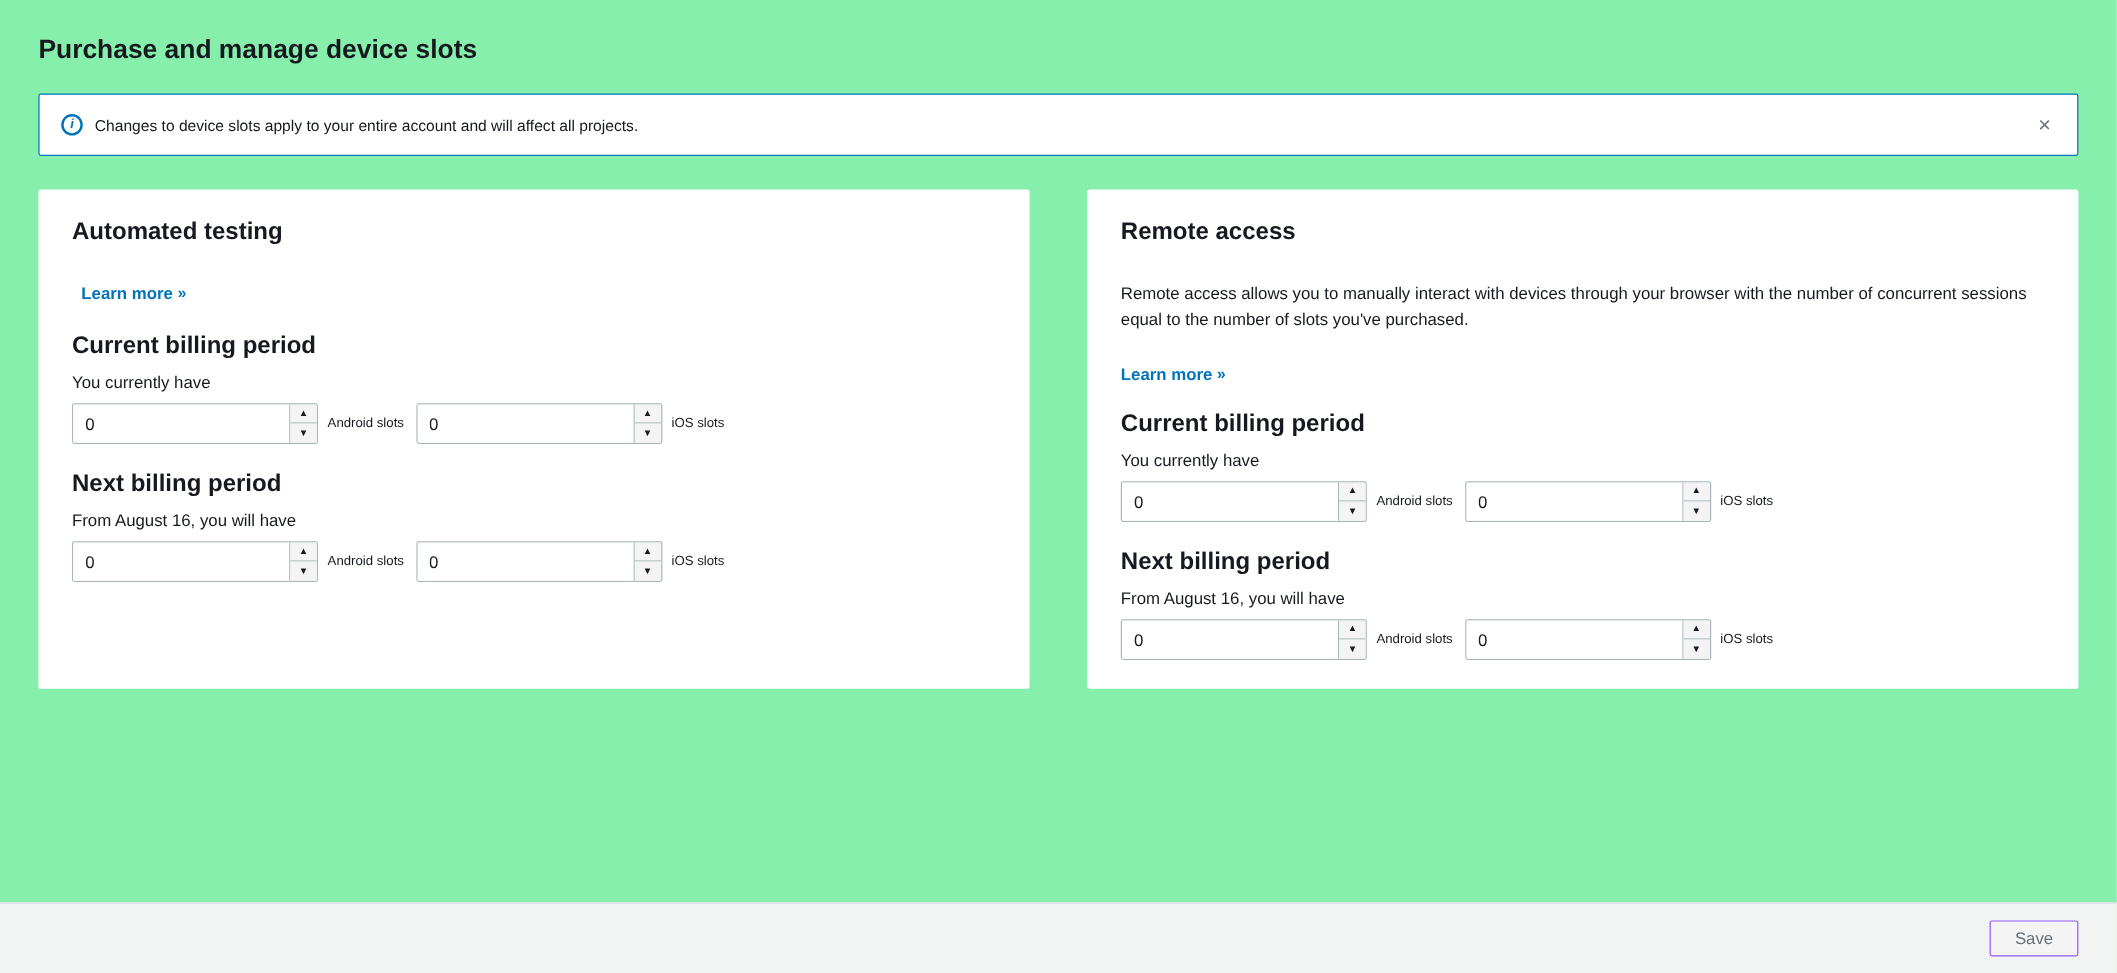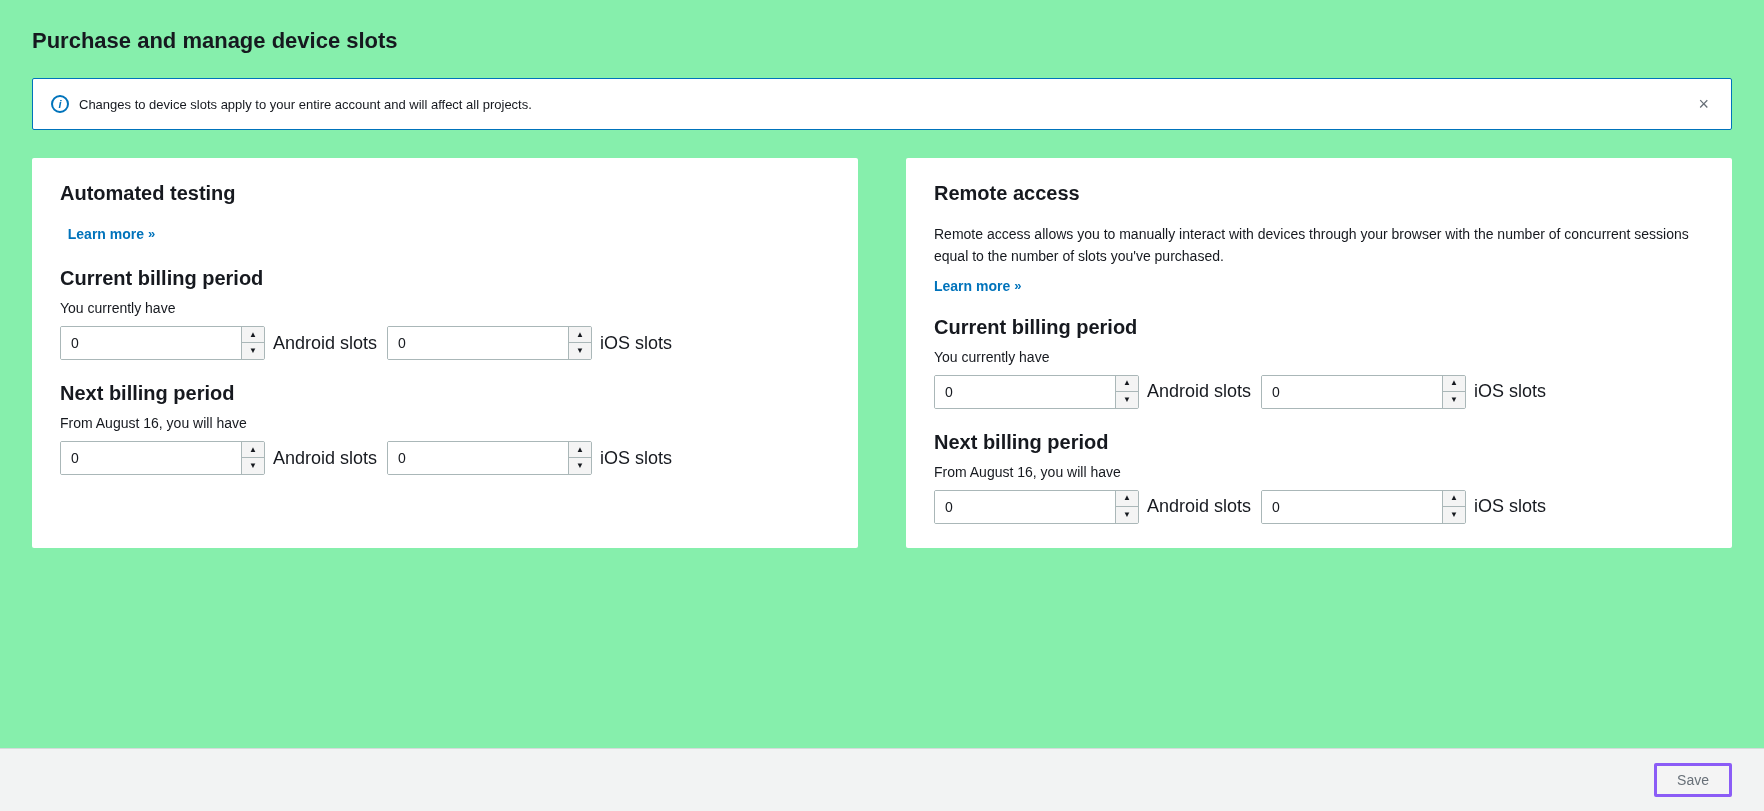--- a/index.html
+++ b/index.html
@@ -71,21 +71,21 @@
       gap: 0 48px;
     }
     .column {
       background: #fff;
       padding: 24px 28px;
       border-radius: 2px;
     }
     .section-title {
       font-size: 20px;
       font-weight: 700;
-      margin-bottom: 18px;
+      margin-bottom: 28px;
     }
     .section-description {
       font-size: 14px;
       color: #16191f;
       line-height: 1.6;
       margin-bottom: 4px;
     }
     .learn-more-link {
       color: #0073bb;
       font-weight: 700;
@@ -156,41 +156,41 @@
       justify-content: center;
       font-size: 8px;
       color: #16191f;
       line-height: 1;
       padding: 0;
     }
     .spinner-btn:first-child {
       border-bottom: 1px solid #aab7b8;
     }
     .slot-label {
-      font-size: 18px;
+      font-size: 11px;
       color: #16191f;
     }
     
     .remote-desc-block {
       display: flex;
       flex-direction: column;
-      gap: 6px;
+      gap: 22px;
     }
     .footer-bar {
       background: #f2f3f3;
       border-top: 1px solid #d5dbdb;
       padding: 14px 32px;
       display: flex;
       justify-content: flex-end;
       position: sticky;
       bottom: 0;
     }
     .save-btn {
       background: #f4f4f4;
-      border: 3px solid #8b5cf6;
+      border: 1px solid #8b5cf6;
       border-radius: 2px;
       padding: 6px 20px;
       font-size: 14px;
       color: #687078;
       cursor: pointer;
     }
   </style>
 </head>
 <body>
 

